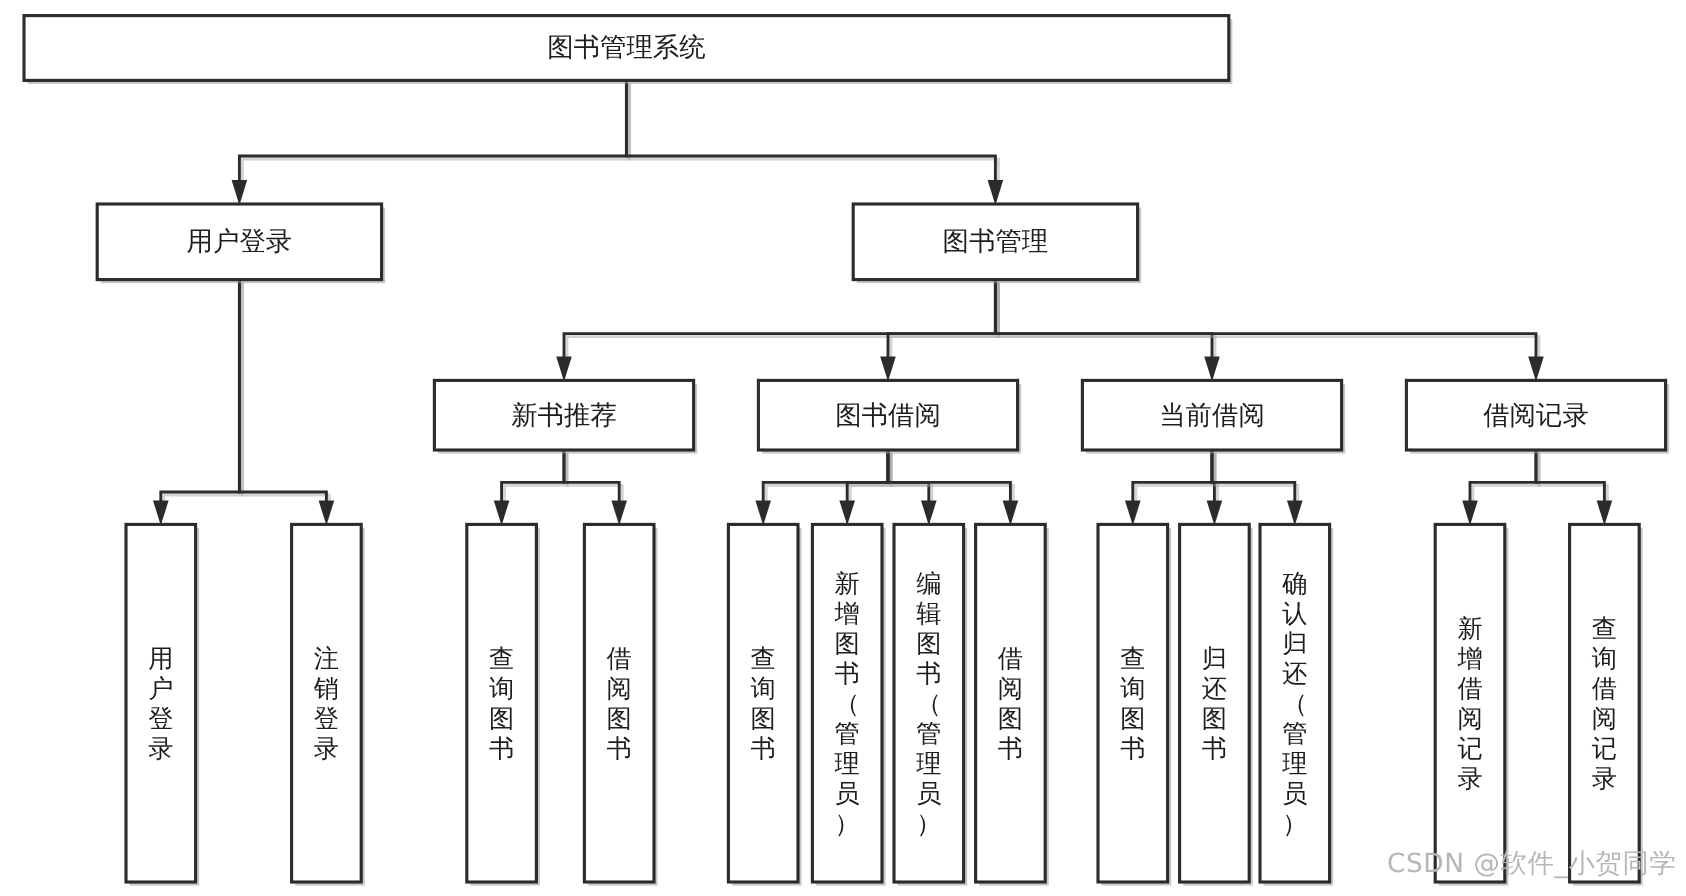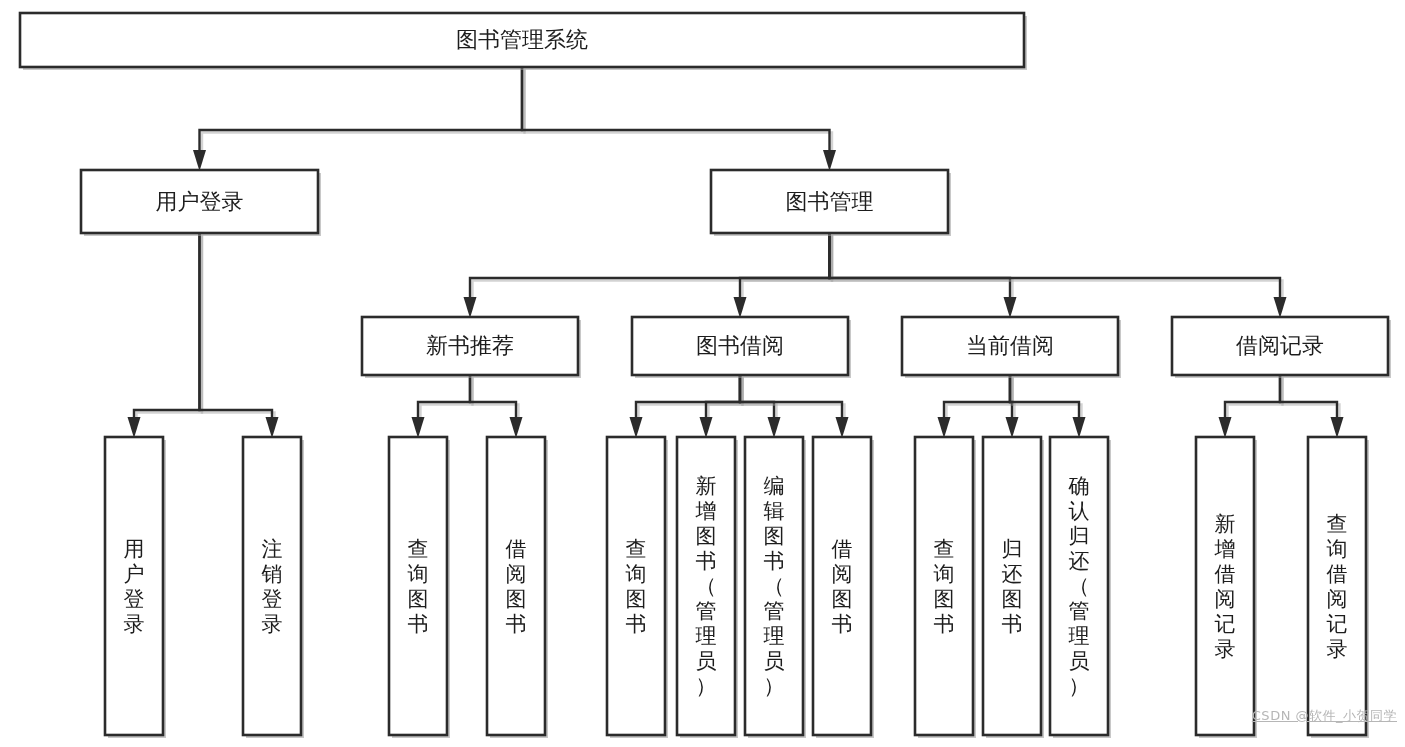--- a/index.html
+++ b/index.html
@@ -20,24 +20,24 @@
   .arrow-head{fill:#2b2b2b;}
   .node-label{
     font-family:"DejaVu Sans","Liberation Sans",sans-serif;
     fill:#1d1d1d;
     text-anchor:middle;
     dominant-baseline:middle;
   }
   .label-h{font-size:22px;}
   .label-v{font-size:21px;}
   .watermark{
-    position:absolute;right:8px;bottom:22px;
+    position:absolute;right:8px;bottom:12px;
     font-family:"DejaVu Sans","Liberation Sans",sans-serif;
-    font-size:13px;color:#b6b6b6;white-space:nowrap;
-    letter-spacing:.5px;user-select:none;text-decoration:underline;
+    font-size:22px;color:#b6b6b6;white-space:nowrap;
+    letter-spacing:.5px;user-select:none;
   }
 </style>
 </head>
 <body>
 
 <div id="diagram-root">
   <svg id="tree-svg" viewBox="0 0 1405 747">
     <g id="edge-layer">
         <g>
           <path d="M 522 67 L 522 130 L 199.5 130 L 199.5 152" class="connector-shadow" transform="translate(2.5,2.5)"></path>

